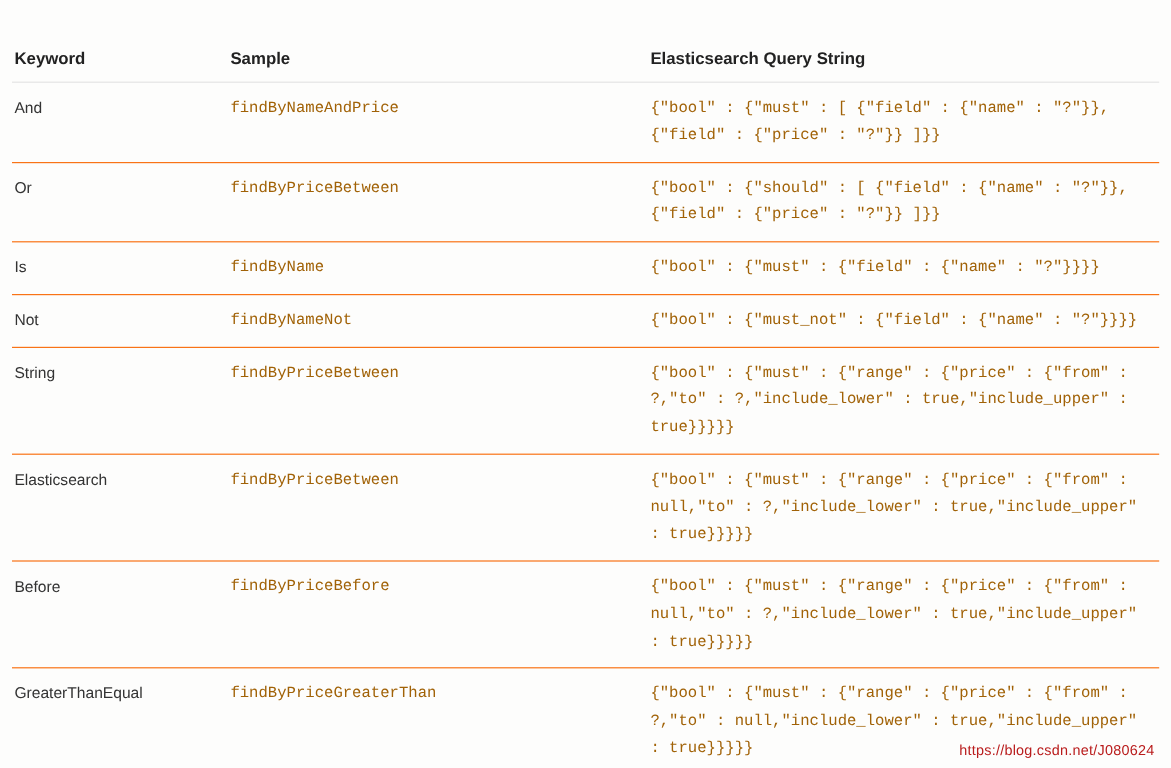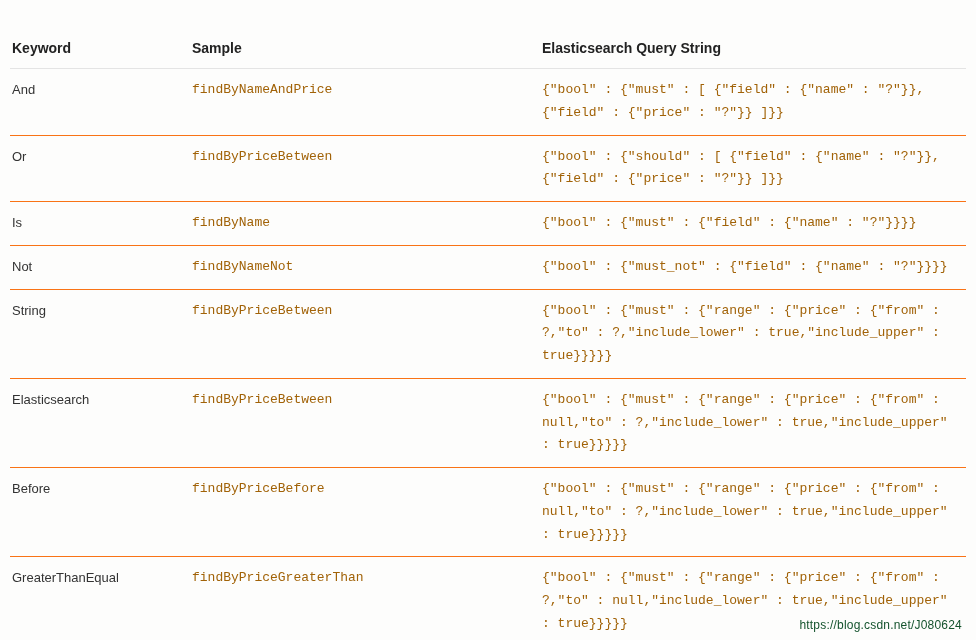--- a/index.html
+++ b/index.html
@@ -46,21 +46,21 @@
     color: #a16207;
   }
   .keyword-cell {
     font-size: 13px;
     color: #333;
   }
   .watermark {
     position: absolute;
     right: 14px;
     bottom: 8px;
-    color: #14532d;
+    color: #b91c1c;
     font-size: 12px;
     letter-spacing: 0.2px;
     pointer-events: none;
   }
 </style>
 </head>
 <body>
 
 <div class="wrap">
   <table>

